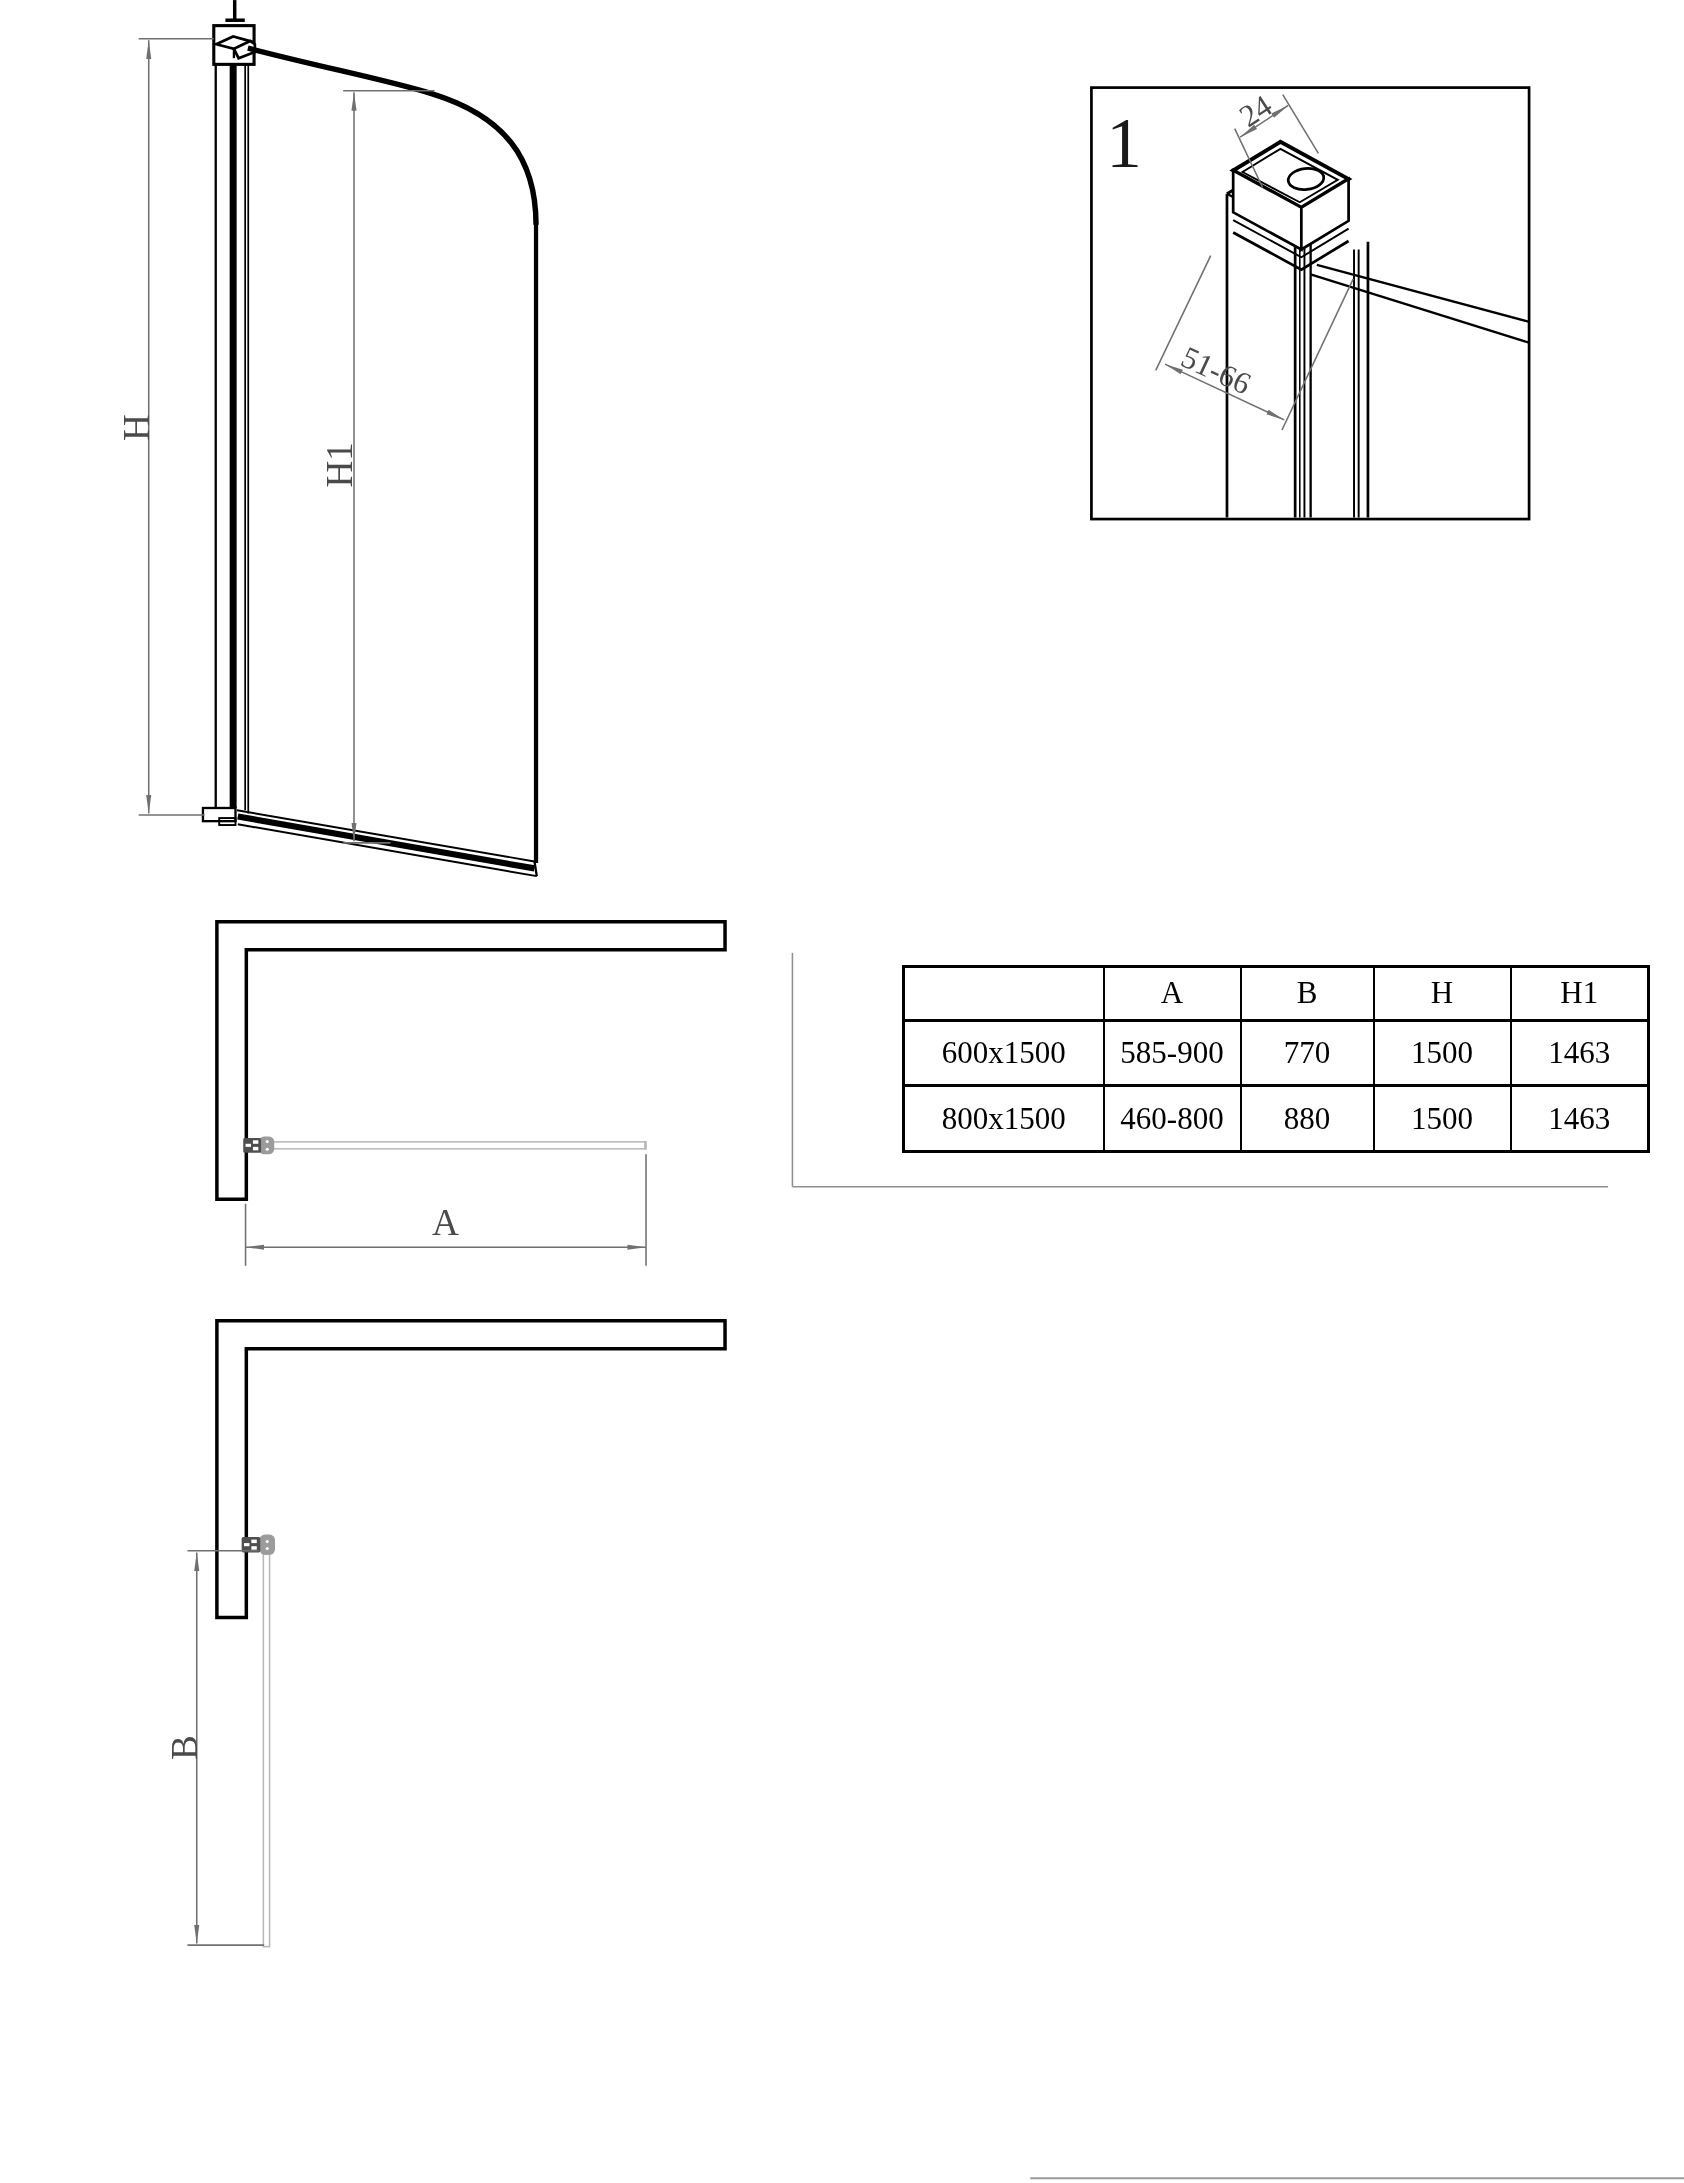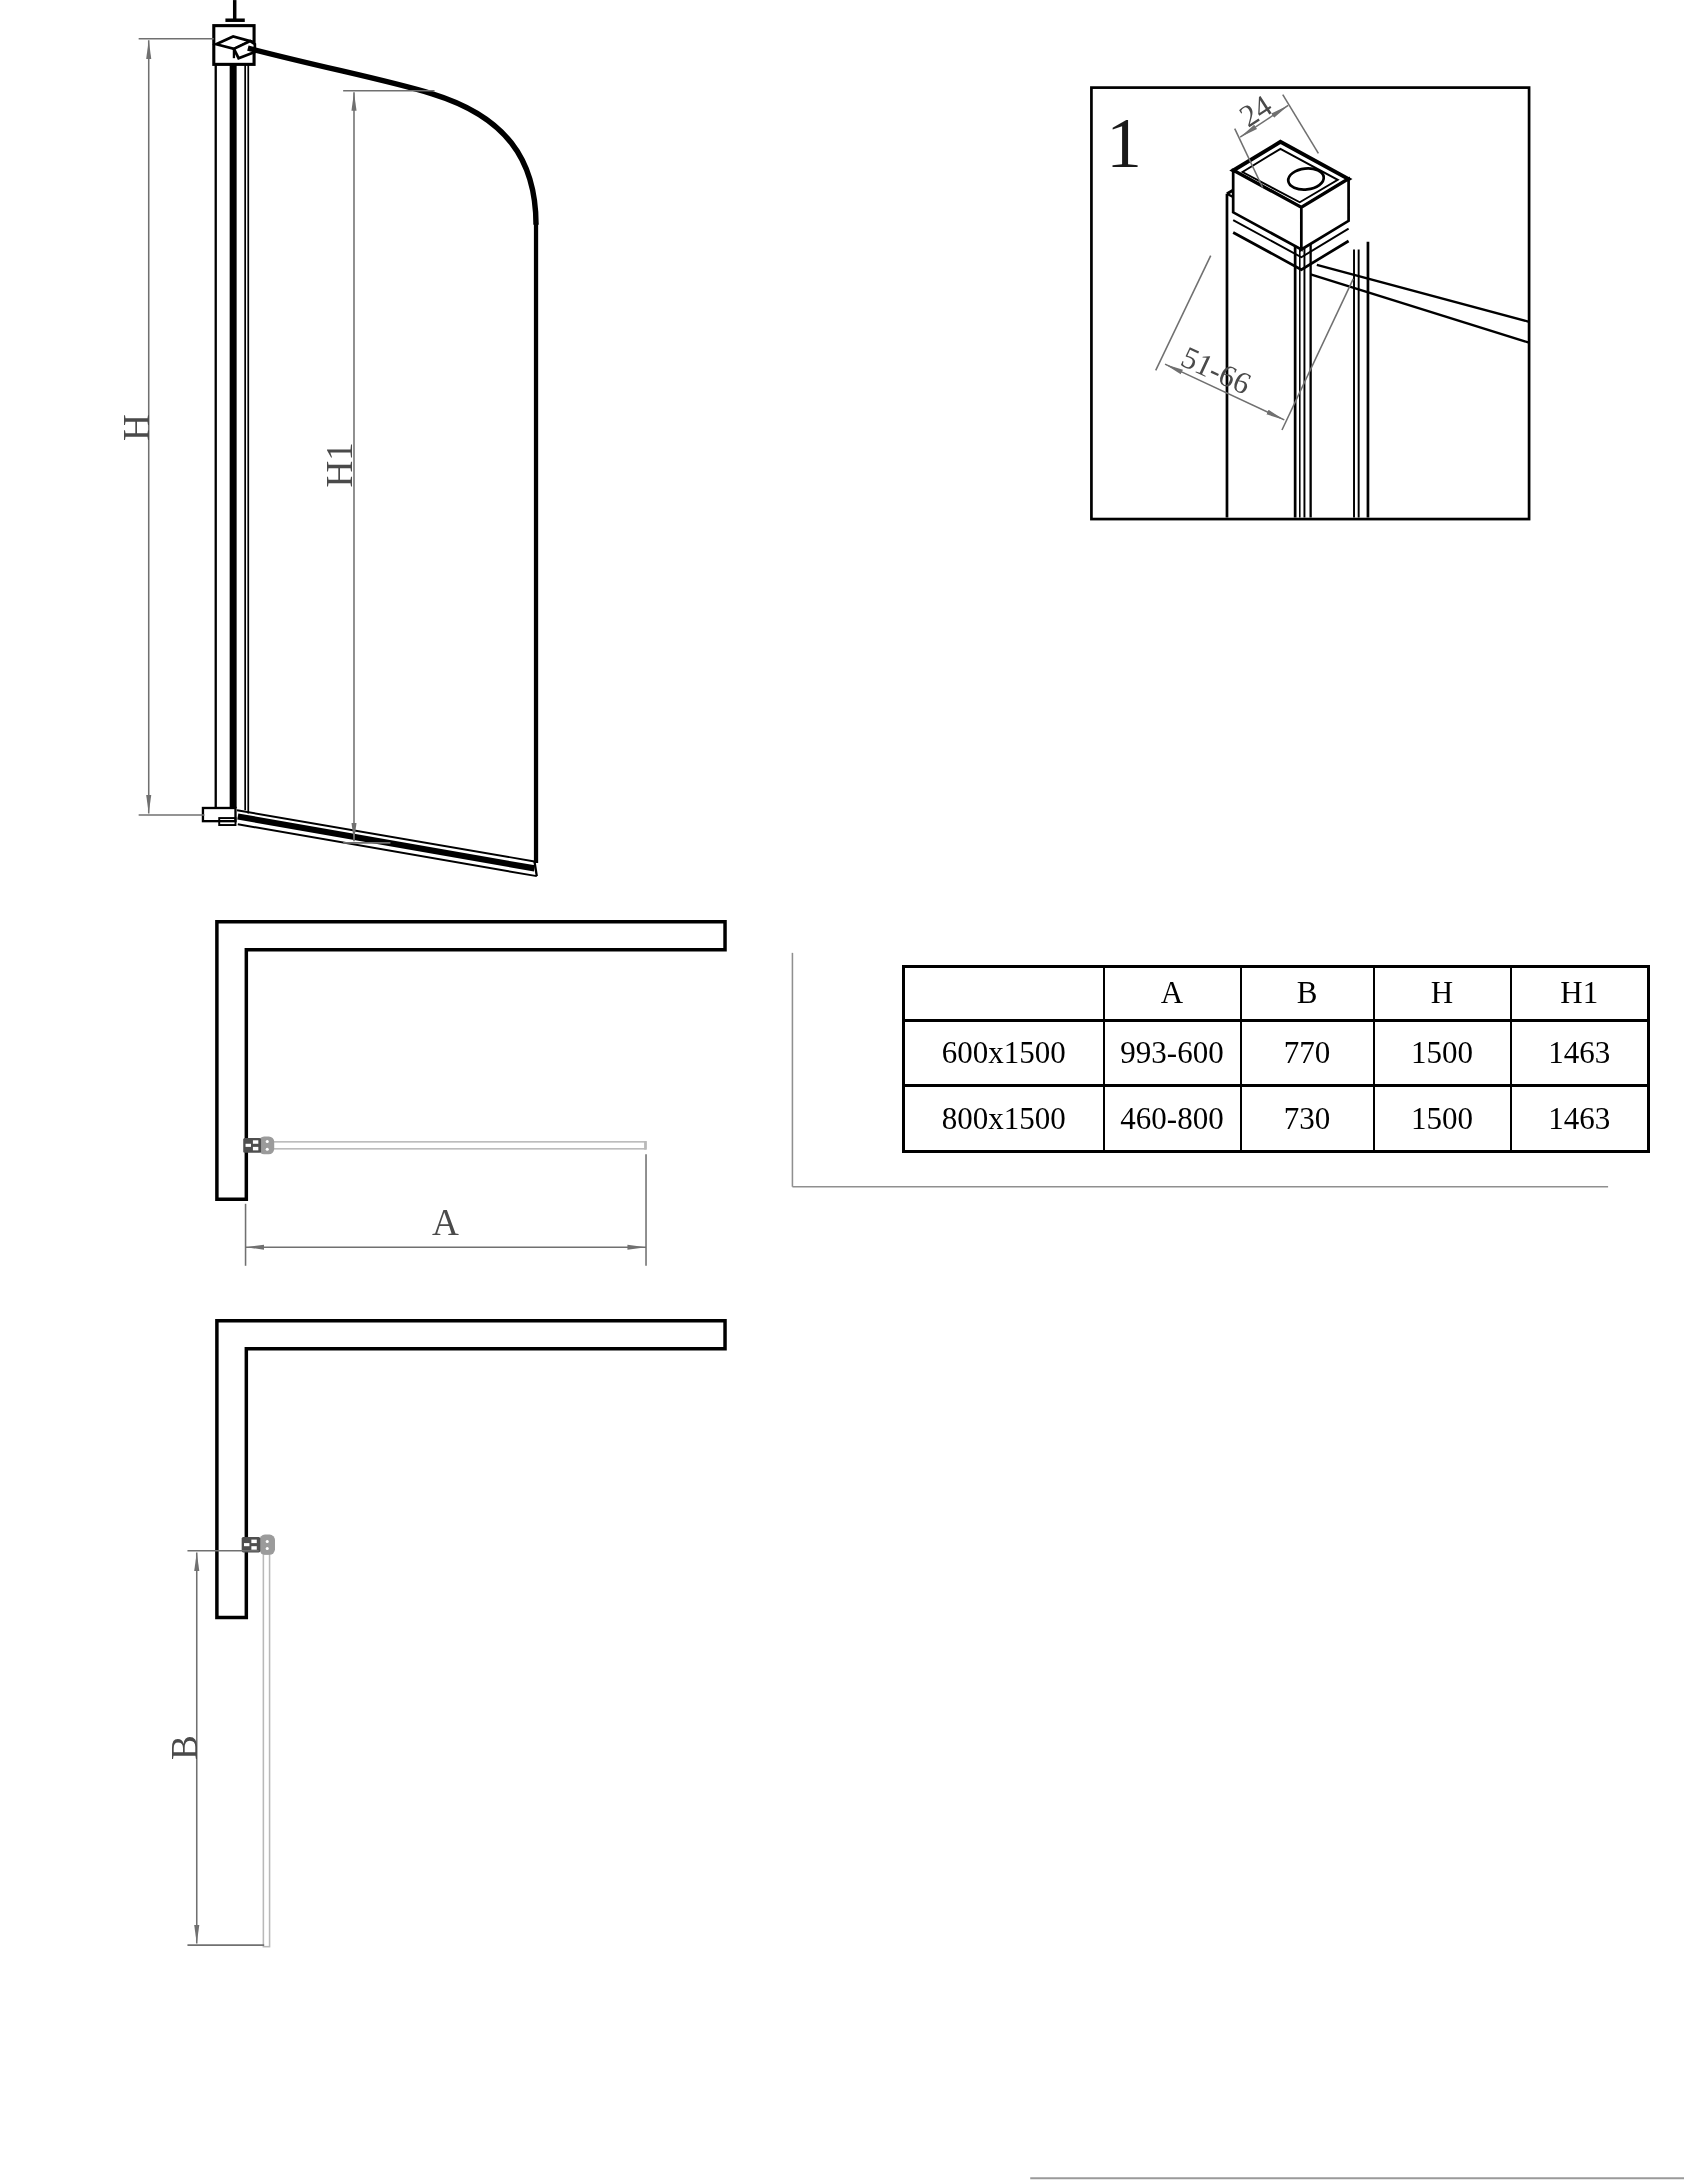--- a/index.html
+++ b/index.html
@@ -221,29 +221,29 @@
   <tbody>
     <tr class="hdr">
       <td></td>
       <td>A</td>
       <td>B</td>
       <td>H</td>
       <td>H1</td>
     </tr>
     <tr class="row">
       <td>600x1500</td>
-      <td>993-600</td>
+      <td>585-900</td>
       <td>770</td>
       <td>1500</td>
       <td>1463</td>
     </tr>
     <tr class="row">
       <td>800x1500</td>
       <td>460-800</td>
-      <td>730</td>
+      <td>880</td>
       <td>1500</td>
       <td>1463</td>
     </tr>
   </tbody>
 </table>
 
 </div>
 
 
 </body></html>

